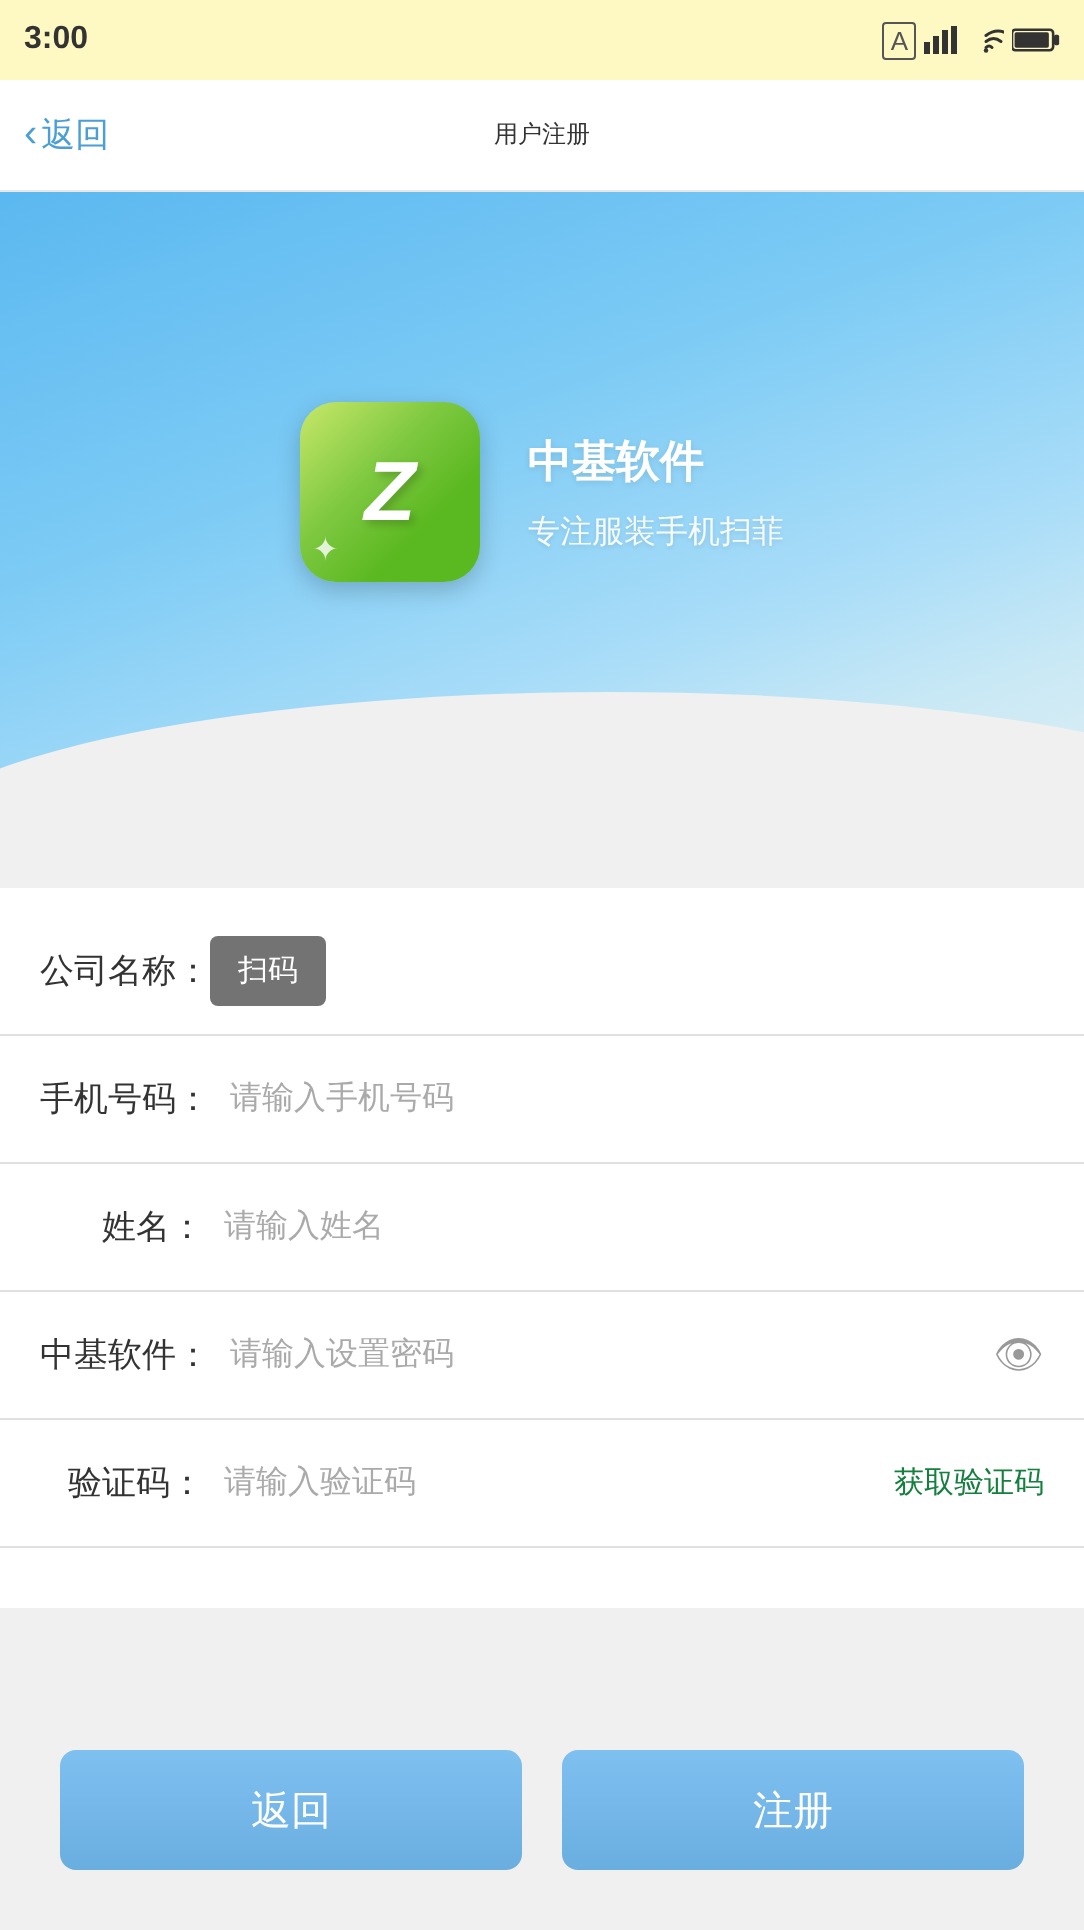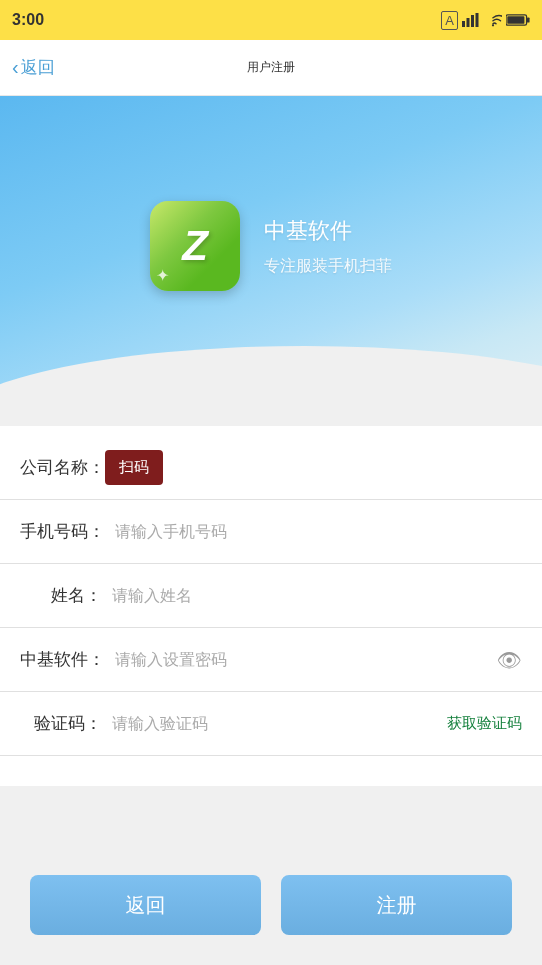--- a/index.html
+++ b/index.html
@@ -9,21 +9,21 @@
       font-family: 'PingFang SC', 'Microsoft YaHei', sans-serif;
       background: #f0f0f0;
       overflow: hidden;
       position: relative;
     }
 
     
     .status-bar {
       width: 542px;
       height: 40px;
-      background: #fde047;
+      background: #fef9c3;
       display: flex;
       align-items: center;
       justify-content: space-between;
       padding: 0 12px;
       position: relative;
       z-index: 10;
     }
     .status-time {
       font-size: 16px;
       font-weight: 600;
@@ -129,34 +129,34 @@
       color: rgba(255,255,255,0.8);
     }
     .hero-text {
       display: flex;
       flex-direction: column;
       gap: 10px;
     }
     .hero-name {
       font-size: 22px;
       color: #fff;
-      font-weight: 400;
+      font-weight: 700;
       text-shadow: 0 1px 3px rgba(0,0,0,0.1);
     }
     .hero-sub {
       font-size: 16px;
       color: rgba(255,255,255,0.9);
       text-shadow: 0 1px 2px rgba(0,0,0,0.1);
     }
 
     
     .form-section {
       width: 542px;
       background: #fff;
-      margin-top: 30px;
+      margin-top: 48px;
       padding: 10px 0 30px 0;
     }
 
     .form-row {
       display: flex;
       align-items: center;
       padding: 0 20px;
       min-height: 64px;
       border-bottom: 1px solid #e0e0e0;
       position: relative;
@@ -174,21 +174,21 @@
       outline: none;
       font-size: 16px;
       color: #999;
       padding: 8px 10px;
       background: transparent;
     }
     .form-input::placeholder {
       color: #aaa;
     }
     .scan-btn {
-      background: #7f1d1d;
+      background: #737373;
       color: #fff;
       border: none;
       border-radius: 4px;
       padding: 8px 14px;
       font-size: 15px;
       cursor: pointer;
       flex-shrink: 0;
     }
     .eye-icon {
       font-size: 20px;

